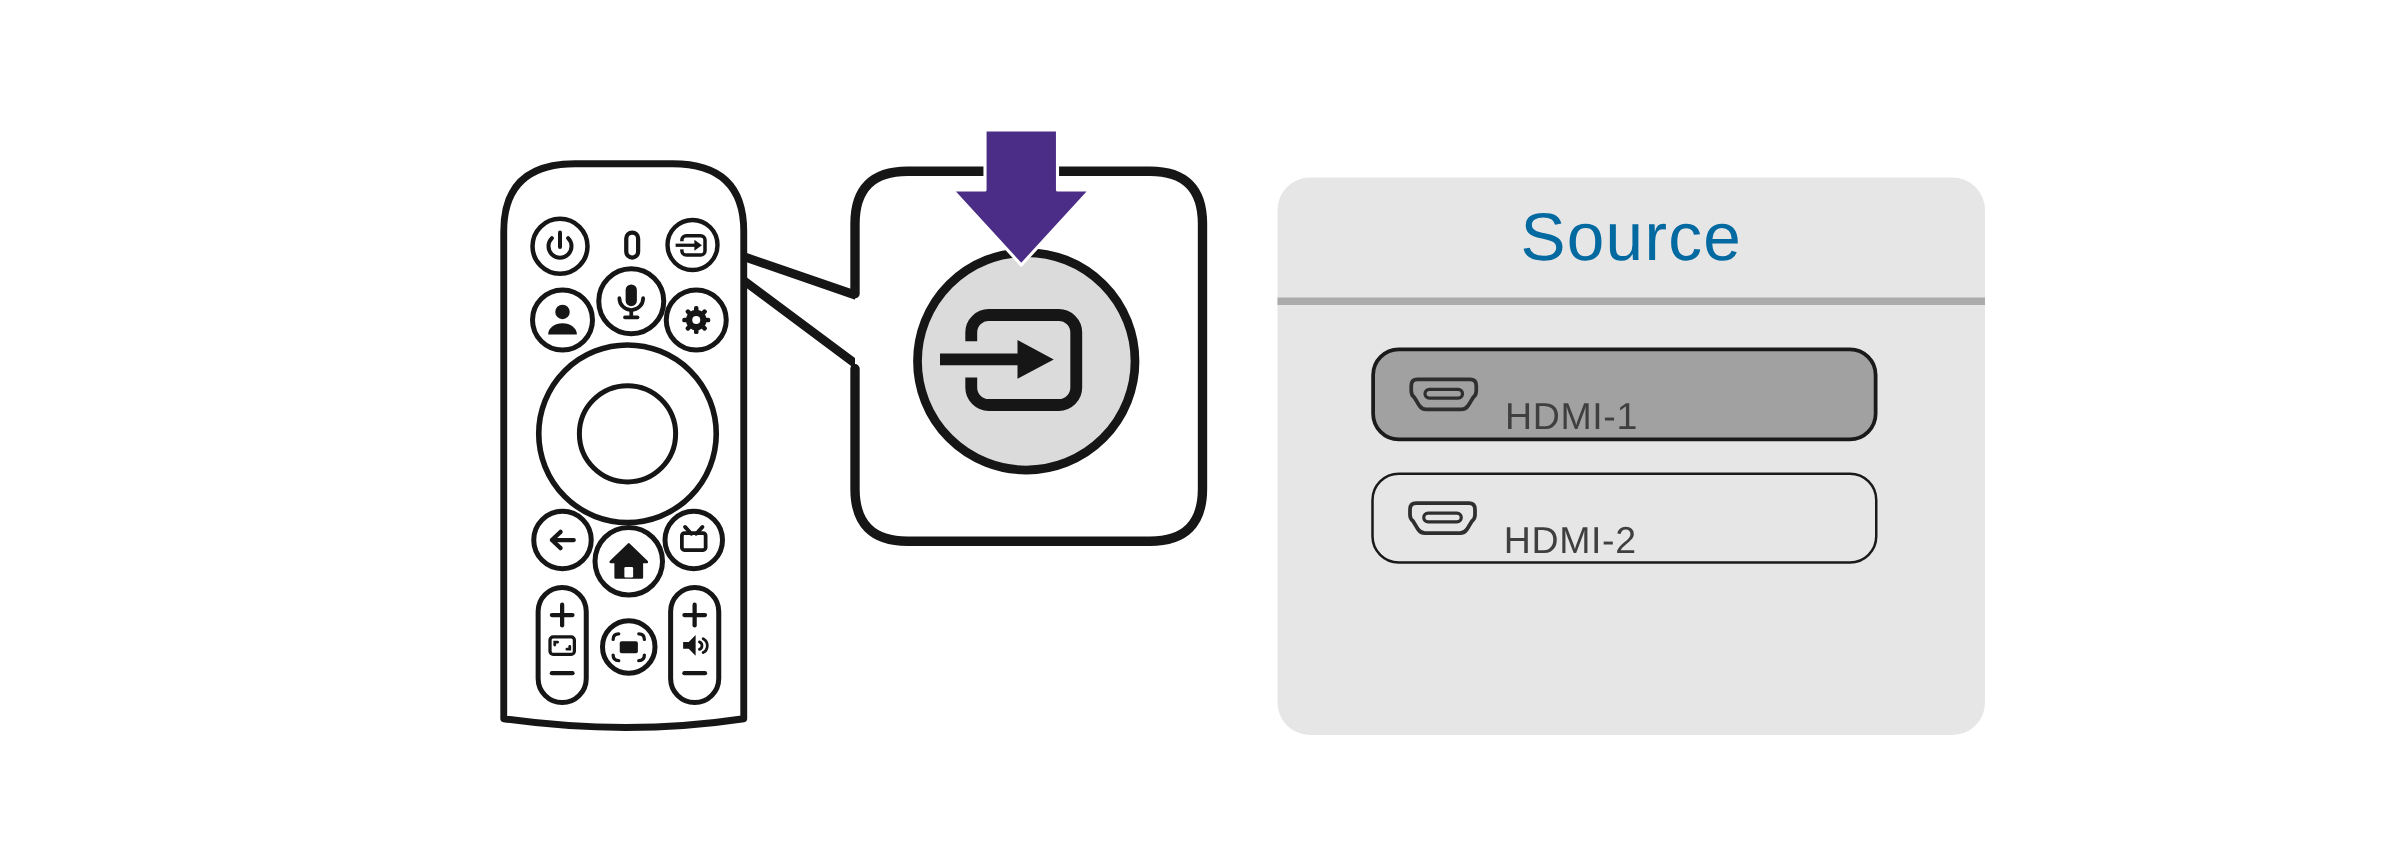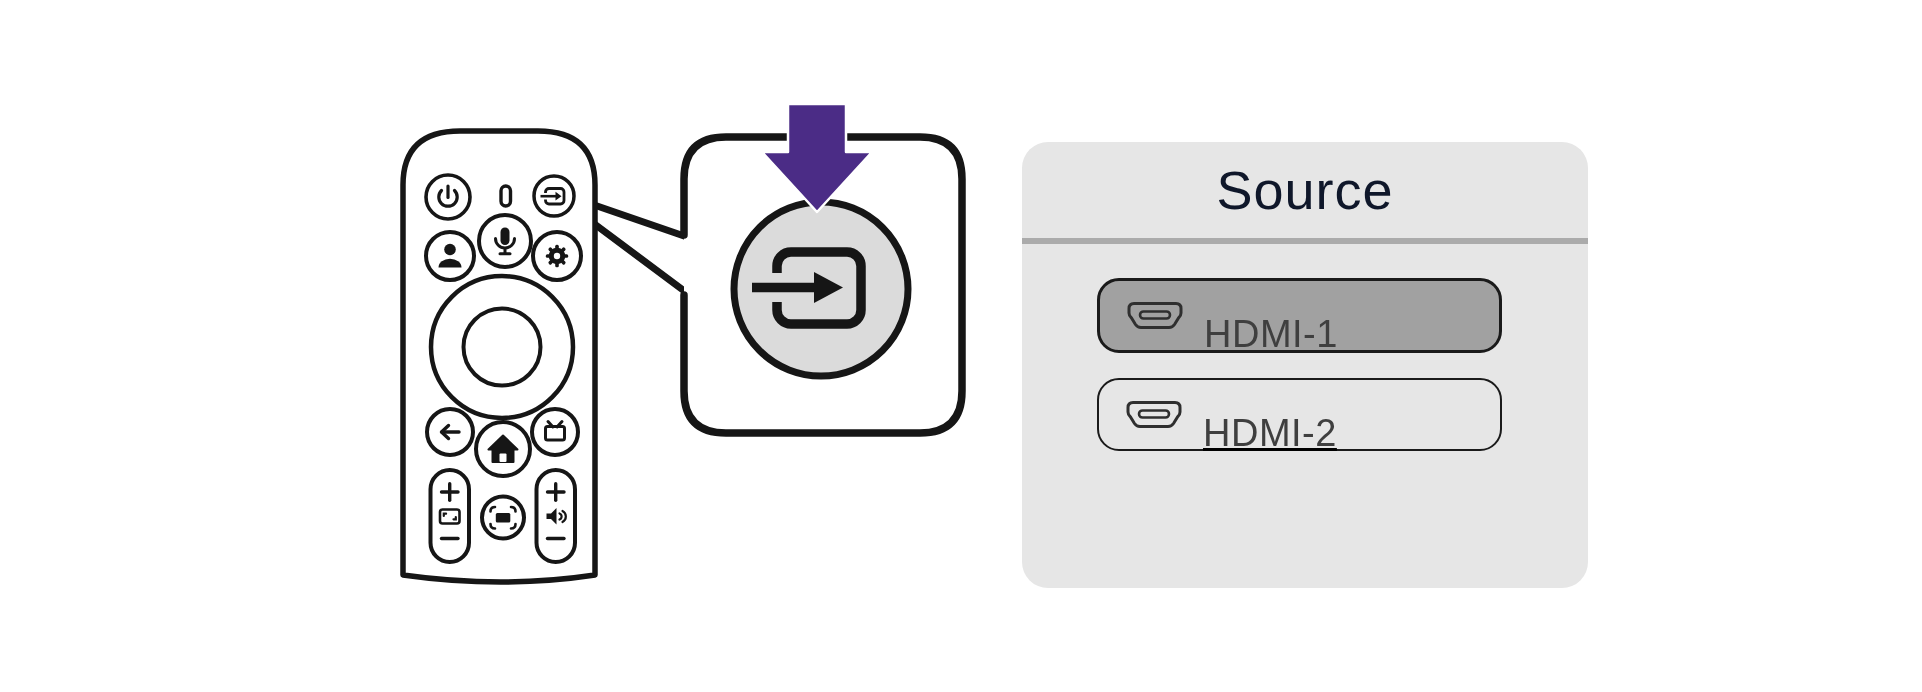--- a/index.html
+++ b/index.html
@@ -10,36 +10,36 @@
   
   .source-panel{
     position:absolute;left:1022px;top:142px;width:566px;height:446px;
     background:#E6E6E6;border-radius:26px;
   }
   .source-title-row{
     position:absolute;left:0;top:0;width:100%;height:96px;
     display:flex;align-items:center;justify-content:center;
   }
   .source-title{
-    font-size:54px;color:#0f172a;letter-spacing:1px;font-weight:400;
+    font-size:54px;color:#0369a1;letter-spacing:1px;font-weight:400;
   }
   .source-divider{
     position:absolute;left:0;top:96px;width:100%;height:6px;background:#ABABAB;
   }
   .source-item{
     position:absolute;left:75px;width:405px;box-sizing:border-box;
     display:flex;align-items:center;gap:20px;padding-left:26px;
     border-radius:22px;border:2.5px solid #1A1A1A;background:transparent;
     cursor:pointer;
   }
   .source-item.selected{background:#A1A1A1;border-width:3px;}
   .source-item-1{top:136px;height:75px;}
-  .source-item-2{top:236px;height:73px;text-decoration:underline;}
+  .source-item-2{top:236px;height:73px;}
   .source-item-3{top:335px;height:70px;}
-  .source-item-label{font-size:38px;color:#3F3F3F;letter-spacing:0.5px;white-space:nowrap;margin-top:37px;}
+  .source-item-label{font-size:30px;color:#3F3F3F;letter-spacing:0.5px;white-space:nowrap;margin-top:37px;}
   .src-icon{flex:0 0 auto;display:block;}
 </style>
 </head>
 <body>
 
 <div class="stage">
 
   <svg class="illustration-svg" width="1010" height="692" viewBox="0 0 1010 692">
 
     <g>

